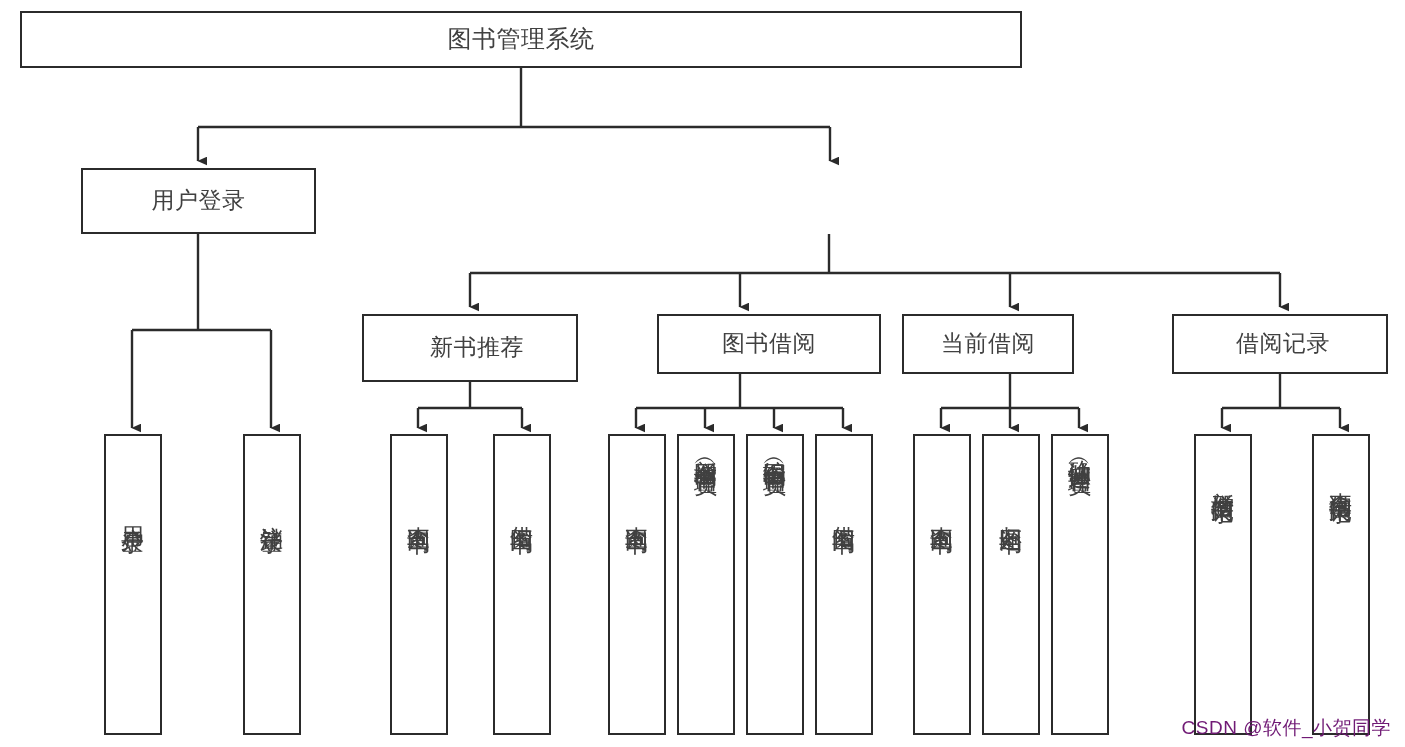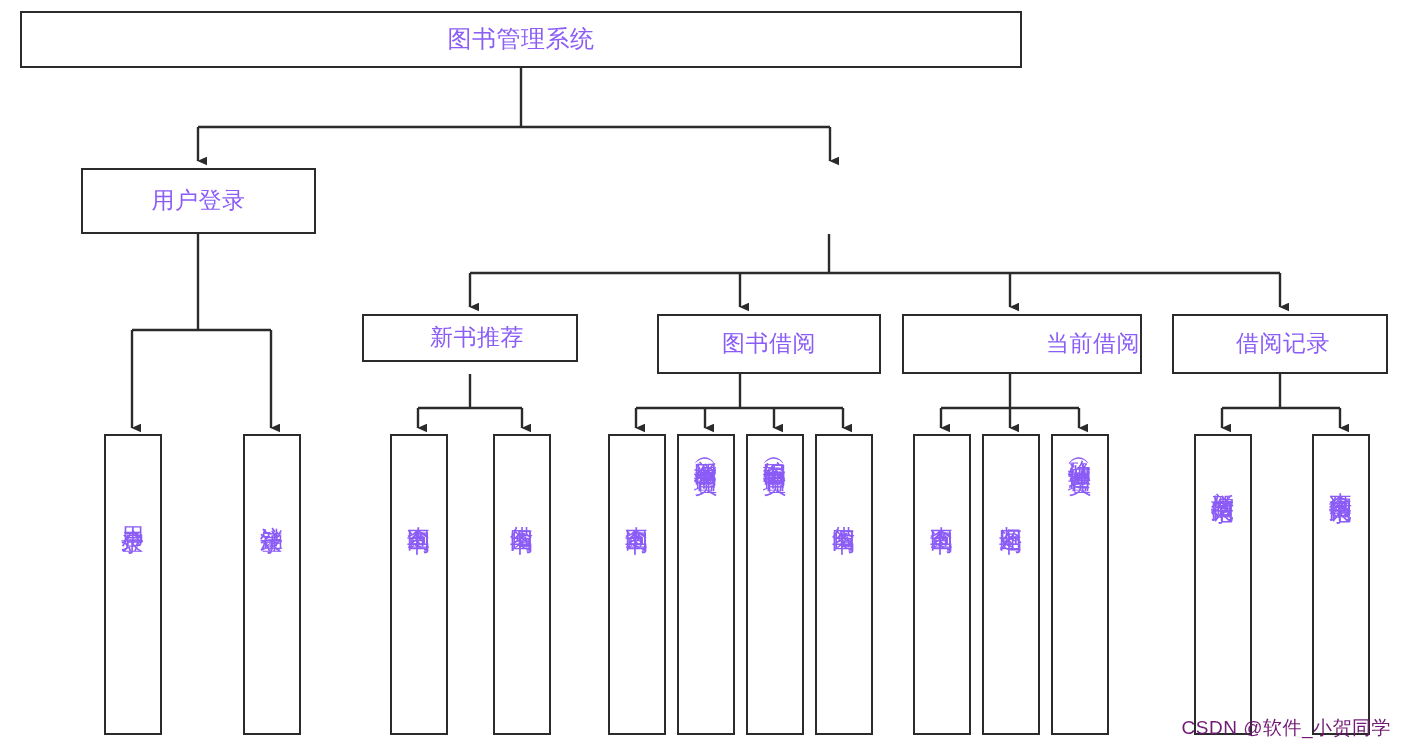--- a/index.html
+++ b/index.html
@@ -26,21 +26,21 @@
     height: 747px;
   }
   .node {
     position: absolute;
     box-sizing: border-box;
     background: #ffffff;
     border: 2px solid #2b2b2b;
     display: flex;
     align-items: center;
     justify-content: center;
-    color: #8b5cf6;
+    color: #404040;
     z-index: 2;
   }
   .node-label {
     display: block;
     text-align: center;
     line-height: 1.18;
     letter-spacing: 0.5px;
   }
   
   .node.horiz .node-label {
@@ -134,27 +134,27 @@
   </svg>
 
   <div class="node root horiz" style="left:20px; top:11px; width:1002px; height:57px;">
     <span class="node-label">图书管理系统</span>
   </div>
 
   <div class="node horiz" style="left:81px; top:168px; width:235px; height:66px;">
     <span class="node-label">用户登录</span>
   </div>
 
-  <div class="node horiz" style="left:362px; top:314px; width:216px; height:48px;padding-left:14px;">
+  <div class="node horiz" style="left:362px; top:314px; width:216px; height:68px;padding-left:14px;">
     <span class="node-label">新书推荐</span>
   </div>
   <div class="node horiz" style="left:657px; top:314px; width:224px; height:60px;font-family:Liberation Serif, serif;">
     <span class="node-label">图书借阅</span>
   </div>
-  <div class="node horiz" style="left:902px; top:314px; width:240px; height:60px;justify-content:flex-end;">
+  <div class="node horiz" style="left:902px; top:314px; width:172px; height:60px;">
     <span class="node-label">当前借阅</span>
   </div>
   <div class="node horiz" style="left:1172px; top:314px; width:216px; height:60px;padding-left:6px;">
     <span class="node-label">借阅记录</span>
   </div>
 
   <div class="node leaf" style="left:104px; top:434px; width:58px; height:301px; padding-top:72px;">
     <span class="node-label">用户登录</span>
   </div>
   <div class="node leaf" style="left:243px; top:434px; width:58px; height:301px; padding-top:72px;">

